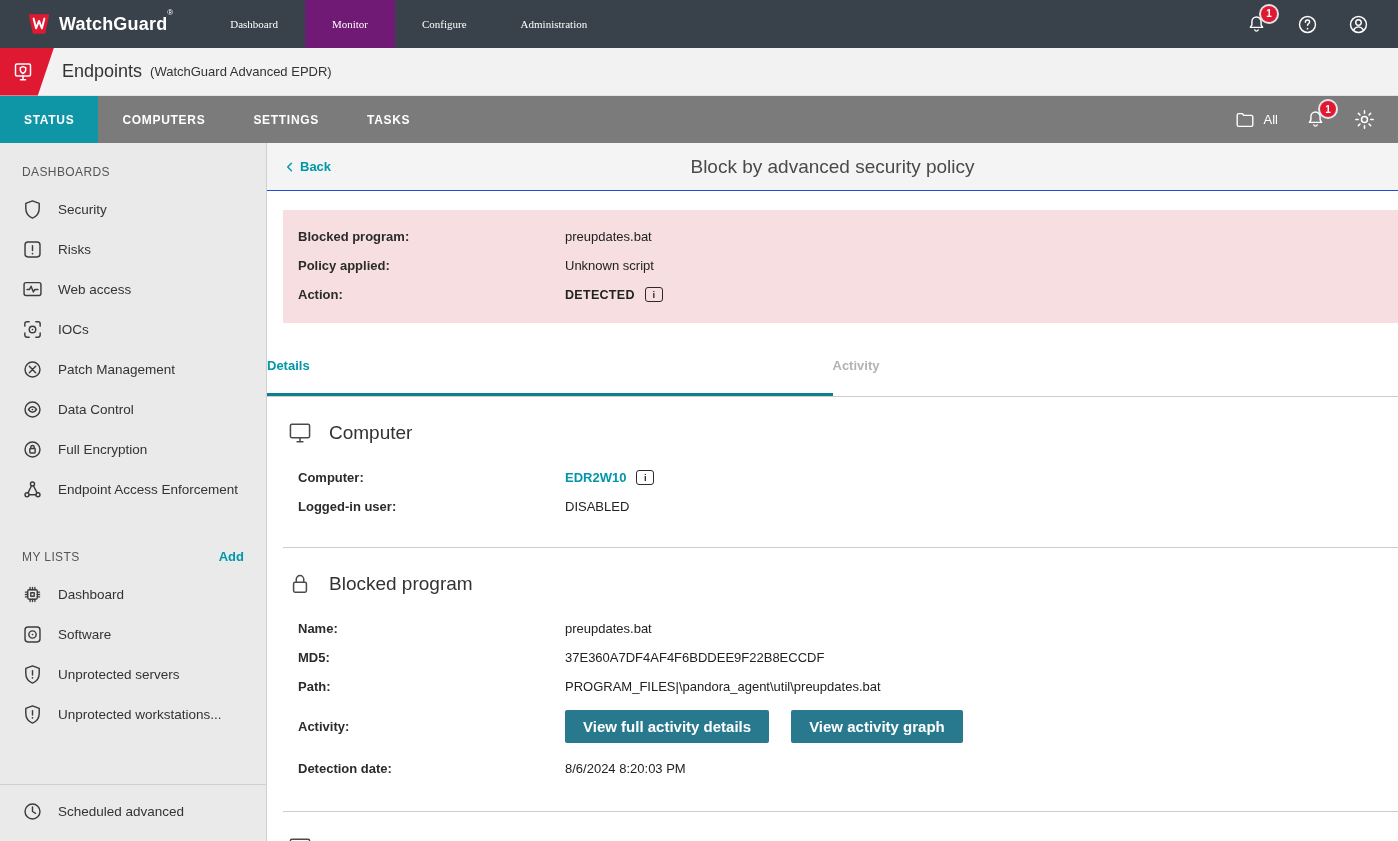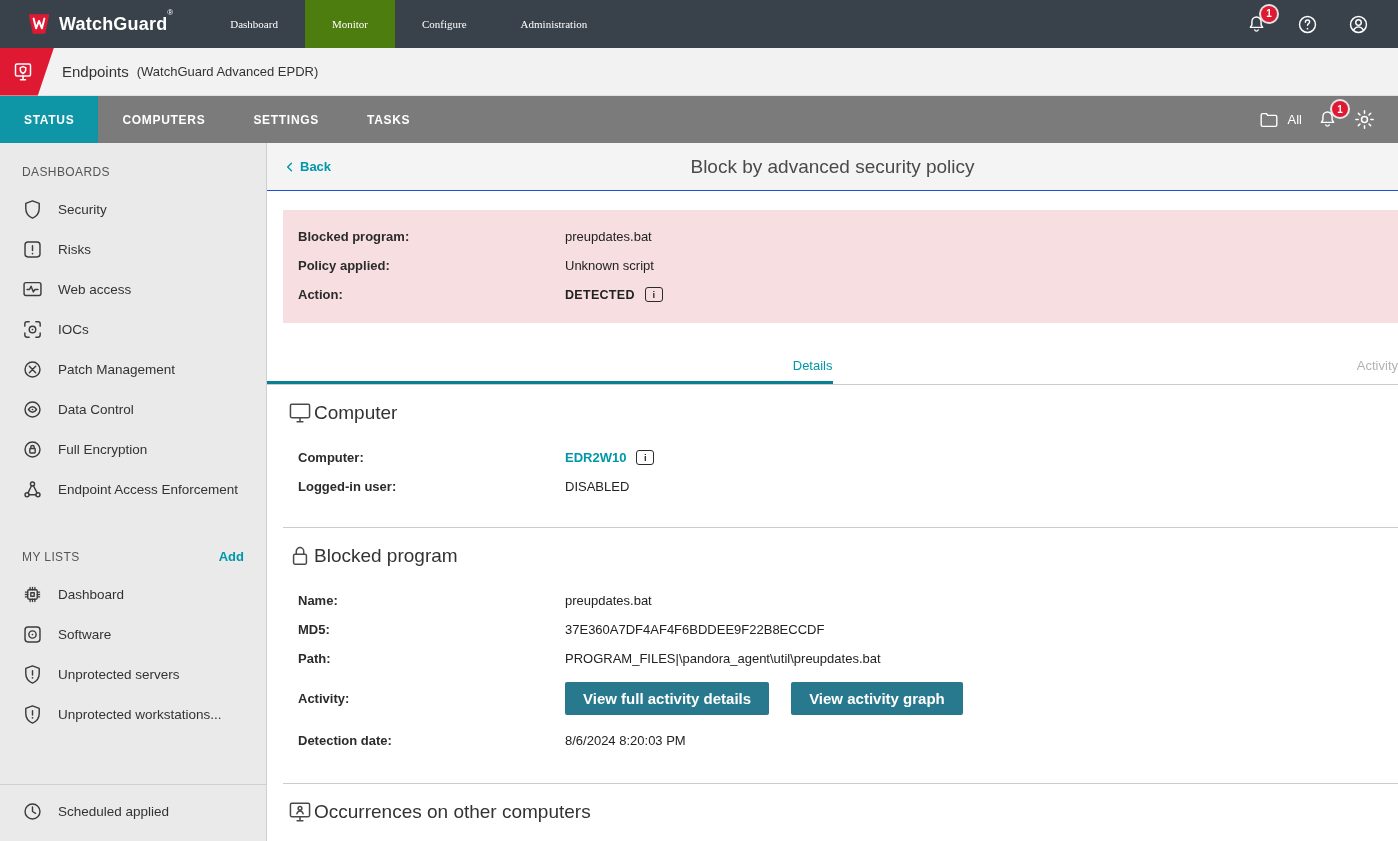--- a/index.html
+++ b/index.html
@@ -8,42 +8,42 @@
   .app { width:1398px; height:841px; display:flex; flex-direction:column; overflow:hidden; }
 
   
   .topnav { height:48px; background:#39424b; display:flex; align-items:stretch; flex:0 0 48px; }
   .logo { display:flex; align-items:center; gap:7px; padding:0 30px 0 26px; cursor:pointer; }
   .logo-mark { width:26px; height:26px; display:flex; }
   .logo-text { color:#fff; font-size:18px; font-weight:bold; letter-spacing:.2px; }
   .logo-reg { color:#fff; font-size:8px; vertical-align:top; position:relative; top:-6px; }
   .topnav-items { display:flex; }
   .topnav-item { color:#fff; font-size:11px; display:flex; align-items:center; padding:0 27px; cursor:pointer; text-decoration:none;font-family:Liberation Serif, serif; }
-  .topnav-item.active { background:#4d7c0f; }
+  .topnav-item.active { background:#701a75; }
   .topnav-right { margin-left:auto; display:flex; align-items:center; gap:28px; padding-right:28px; }
   .icon-btn { position:relative; color:#fff; display:flex; cursor:pointer; }
   .icon-btn svg { width:23px; height:23px; }
   .badge { position:absolute; top:-7px; right:-9px; background:#e01933; color:#fff; font-size:10px; font-weight:bold;
            min-width:16px; height:16px; border-radius:9px; display:flex; align-items:center; justify-content:center;
            padding:0 4px; box-shadow:0 0 0 2px rgba(245,245,245,.9); }
 
   
   .breadcrumb-bar { height:48px; flex:0 0 48px; background:#f2f2f2; border-bottom:1px solid #e2e2e2; display:flex; align-items:center; }
   .crumb-flag { width:54px; height:48px; background:#e01933; clip-path:polygon(0 0,100% 0,70% 100%,0 100%);
                 display:flex; align-items:center; justify-content:center; padding-right:8px; flex:0 0 54px; }
   .crumb-flag svg { width:24px; height:24px; color:#fff; }
-  .crumb-section { font-size:15px; color:#333; margin-left:8px; cursor:pointer; }
+  .crumb-section { font-size:18px; color:#333; margin-left:8px; cursor:pointer; }
   .crumb-product { font-size:13px; color:#333; margin-left:8px; }
 
   
   .subnav { height:47px; flex:0 0 47px; background:#7b7b7b; display:flex; align-items:stretch; }
   .subnav-item { color:#fff; font-size:12px; font-weight:bold; letter-spacing:.7px; display:flex; align-items:center;
                  padding:0 24px; cursor:pointer; text-decoration:none; }
   .subnav-item.active { background:#0e96a6; }
-  .subnav-right { margin-left:auto; display:flex; align-items:center; gap:14px; padding-right:22px; }
+  .subnav-right { margin-left:auto; display:flex; align-items:center; gap:26px; padding-right:22px; }
   .filter-all { display:flex; align-items:center; gap:8px; color:#fff; font-size:13px; cursor:pointer; }
   .filter-all svg { width:22px; height:22px; }
 
   
   .content-wrap { flex:1; display:flex; min-height:0; }
 
   
   .sidebar { width:267px; flex:0 0 267px; background:#eaeaea; border-right:1px solid #cfcfcf; display:flex;
              flex-direction:column; overflow:hidden; }
   .side-heading { font-size:12px; color:#555; padding:22px 22px 10px 22px; letter-spacing:.4px; display:flex; align-items:center; }
@@ -67,27 +67,27 @@
 
   .alert-box { margin-left:16px; background:#f6dee1; padding:12px 0 14px; }
   .kv-row { display:grid; grid-template-columns:267px 1fr; padding:7px 0 7px 15px; align-items:center; font-size:13px; color:#222; }
   .kv-label { font-weight:bold; color:#2b2b2b; }
   .kv-value { display:flex; align-items:center; gap:10px; }
   .detected { font-weight:bold; letter-spacing:.3px; font-size:12.5px; }
   .info-chip { width:18px; height:15px; border:1.5px solid #2b2b2b; border-radius:3px; font-size:9.5px; font-weight:bold;
                display:inline-flex; align-items:center; justify-content:center; color:#2b2b2b; cursor:pointer; flex:0 0 18px; }
 
   .detail-tabs { display:flex; border-bottom:1px solid #ccc; margin-top:21px; }
-  .dtab { flex:1; text-align:right; padding:14px 0 8px; font-size:13px; font-weight:normal; color:#b3b3b3;
+  .dtab { flex:1; text-align:left; padding:14px 0 20px; font-size:13px; font-weight:bold; color:#b3b3b3;
           cursor:pointer; border-bottom:3px solid transparent; text-decoration:none; }
   .dtab.active { color:#0097a9; border-bottom-color:#0a7f91; }
 
   .section { margin-left:16px; border-bottom:1px solid #ccc; padding:14px 0 26px; }
   .section.no-border { border-bottom:none; padding-bottom:0; }
-  .section-head { display:flex; align-items:center; font-size:19px; color:#333; margin:0 0 16px; padding-left:3px; }
+  .section-head { display:flex; align-items:center; gap:15px; font-size:19px; color:#333; margin:8px 0 16px; padding-left:3px; }
   .section-head svg { width:28px; height:28px; color:#4a4a4a; flex:0 0 28px; }
 
   .link-val { color:#0097a9; font-weight:bold; font-size:13px; cursor:pointer; text-decoration:none; }
   .mono-val { font-size:13px; }
 
   .btn { background:#29798e; color:#fff; border:none; font-size:15px; font-weight:bold; padding:8px 18px;
          border-radius:2px; margin-right:12px; cursor:pointer; font-family:"Liberation Sans", sans-serif; }
   .row-sp { padding-top:9px; padding-bottom:9px; }
 </style>
 </head>
@@ -308,21 +308,21 @@
       </a>
 
       <div class="side-footer">
         <a class="side-item">
           <span class="side-icon">
               <svg viewBox="0 0 24 24" fill="none" stroke="currentColor" stroke-width="1.5" stroke-linecap="round" stroke-linejoin="round">
                 <circle cx="12" cy="12" r="7.8"></circle>
                 <path d="M12 7.4V12l3.2 1.9"></path>
               </svg>
             </span>
-          <span>Scheduled applied</span>
+          <span>Scheduled advanced</span>
         </a>
       </div>
     </aside>
 
     <main class="main">
       <div class="main-header">
         <a class="back-link">
           <svg viewBox="0 0 24 24" fill="none" stroke="currentColor" stroke-width="2.4" stroke-linecap="round" stroke-linejoin="round">
               <path d="M14.5 5.5 8 12l6.5 6.5"></path>
             </svg>

